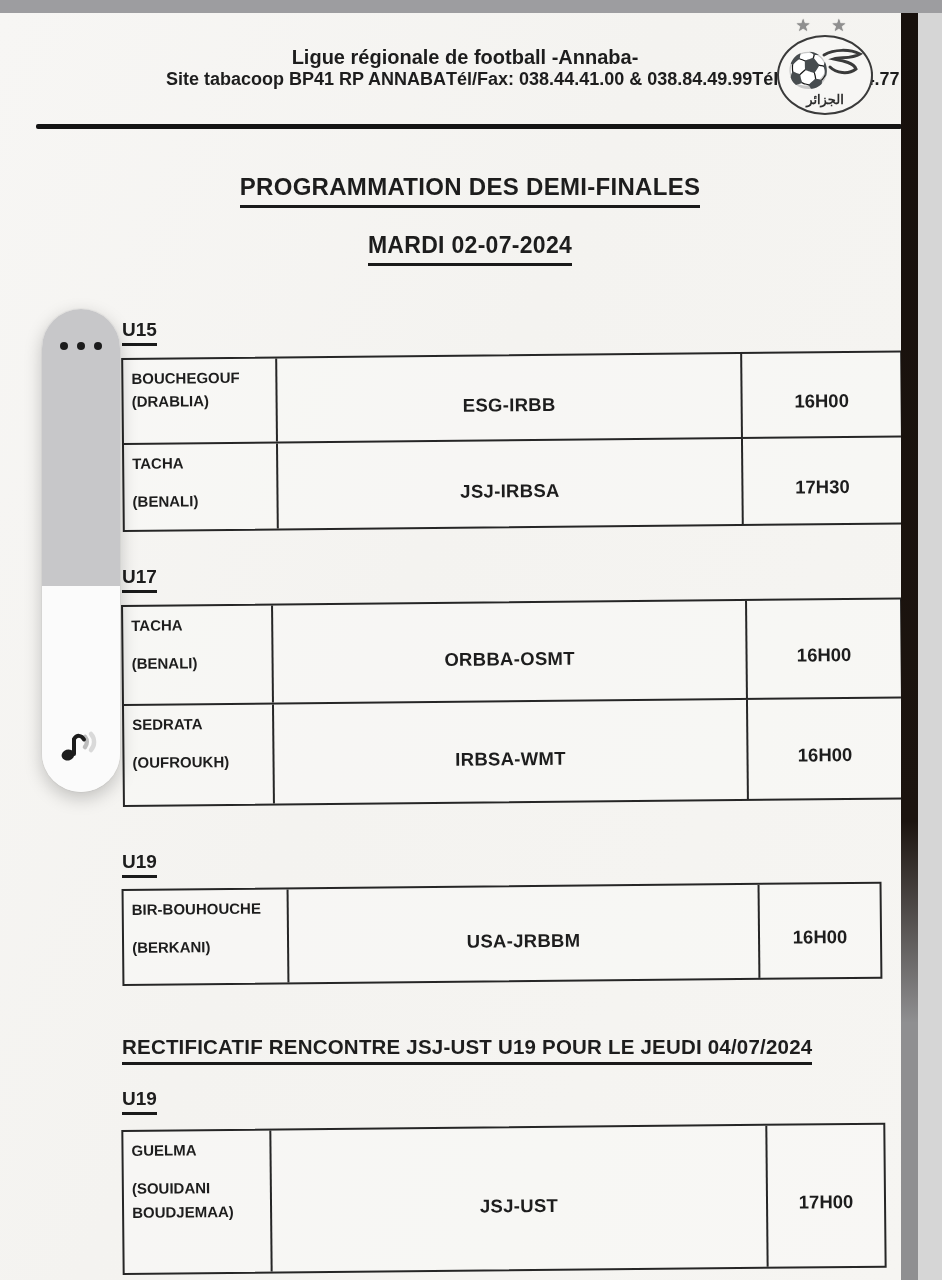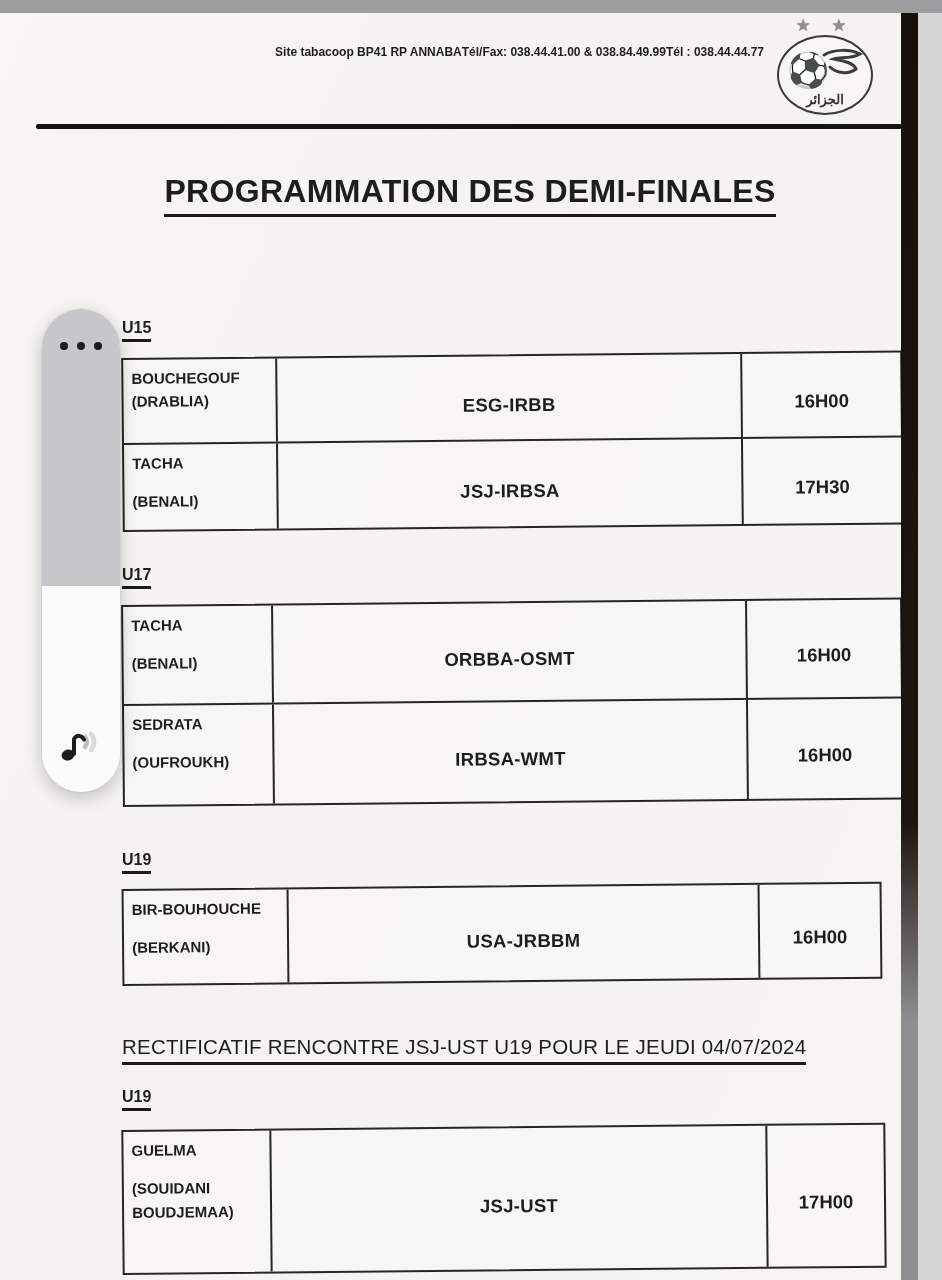--- a/index.html
+++ b/index.html
@@ -29,60 +29,60 @@
   .scan-bar {
     position:absolute; left:901px; top:13px; width:17px; height:1010px;
     background:linear-gradient(to bottom,#17100c 0%,#1c140f 80%,rgba(40,30,22,0) 100%);
     z-index:21;
   }
 
   
   .hdr-center { position:absolute; left:160px; top:20px; width:610px; text-align:center; }
   .hdr-line1 { font-size:19px; font-weight:bold; letter-spacing:.2px; }
   .hdr-line2 { font-size:20px; font-weight:bold; margin-top:13px; }
-  .hdr-contact { margin-top:12px; display:flex; justify-content:flex-end; font-size:12px; font-weight:bold; white-space:nowrap; padding:0 6px; }
+  .hdr-contact { display:flex; justify-content:flex-start; font-size:18px; font-weight:bold; white-space:nowrap; padding:0 6px; }
   .hdr-rule { position:absolute; left:36px; top:111px; width:866px; height:4.5px; background:#141414; border-radius:2px; }
 
   
   .crest { position:absolute; left:40px; top:20px; width:118px; height:86px; }
   .crest svg { width:100%; height:100%; }
 
   
   .faflogo { position:absolute; left:770px; top:4px; width:110px; height:106px; text-align:center; }
   .faf-stars { font-size:17px; color:#8f8f8f; letter-spacing:8px; line-height:1; text-shadow:0 0 1px #777; }
   .faf-ellipse {
     margin:1px auto 0; width:96px; height:80px; border:2.5px solid #3a3a3a; border-radius:50%;
     position:relative; background:#f7f6f4;
   }
   .faf-ball { position:absolute; left:8px; top:16px; font-size:34px; color:#2c2c2c; line-height:1; }
   .faf-swoosh { position:absolute; right:7px; top:10px; width:44px; height:40px; }
   .faf-arabic { position:absolute; left:0; right:0; bottom:6px; font-size:13px; font-weight:bold; color:#2e2e2e; }
 
   
   .titles { position:absolute; left:60px; top:160px; width:820px; text-align:center; }
-  .title-line { display:inline-block; font-size:32px; font-weight:bold; letter-spacing:.3px;
+  .title-line { display:inline-block; font-size:24px; font-weight:bold; letter-spacing:.3px;
     border-bottom:3px solid #1a1a1a; padding-bottom:4px; margin-bottom:24px; }
   .titles .t3 { font-size:23px; }
 
   
-  .sec-h { position:absolute; display:inline-block; font-size:16px; font-weight:bold;
+  .sec-h { position:absolute; display:inline-block; font-size:19px; font-weight:bold;
     border-bottom:3px solid #1a1a1a; padding-bottom:2px; }
 
   
   .ftable { position:absolute; border:2px solid #262626; transform:rotate(-0.55deg); transform-origin:left center; background:rgba(255,255,255,.25); }
   .frow { display:flex; border-bottom:2px solid #262626; }
   .frow:last-child { border-bottom:none; }
   .cell { border-right:2px solid #262626; }
   .cell:last-child { border-right:none; }
   .venue { font-size:15px; font-weight:bold; padding:7px 0 0 8px; line-height:1.55; }
   .vline2g { margin-top:15px; }
   .match { flex:1; display:flex; align-items:center; justify-content:center; font-size:18.5px; font-weight:bold; padding-top:14px; letter-spacing:.3px; }
   .time { display:flex; align-items:center; justify-content:center; font-size:18.5px; font-weight:bold; padding-top:12px; }
 
-  .rect-h { position:absolute; left:122px; top:1022px; font-size:20.5px; font-weight:normal;
+  .rect-h { position:absolute; left:122px; top:1022px; font-size:20.5px; font-weight:bold;
     border-bottom:3px solid #1a1a1a; padding-bottom:3px; letter-spacing:.2px; }
 
   
   .pill {
     position:absolute; left:42px; top:309px; width:78px; height:483px;
     border-radius:39px; overflow:hidden; z-index:40;
     box-shadow:0 6px 18px rgba(0,0,0,.22), 0 0 0 1px rgba(0,0,0,.03);
   }
   .pill-top { position:absolute; top:0; left:0; right:0; height:277px; background:#c7c7c9; }
   .pill-bottom { position:absolute; top:277px; left:0; right:0; bottom:0; background:#fbfbfb; }
@@ -93,20 +93,21 @@
 </style>
 </head>
 <body>
 
 <div id="stage">
 
   <div class="page">
 
 
     <div class="hdr-center">
+      <div class="hdr-line2">Ligue régionale de football -Annaba-</div>
       <div class="hdr-contact">
         <span>Site tabacoop BP41 RP ANNABA</span>
         <span>Tél/Fax: 038.44.41.00 &amp; 038.84.49.99</span>
         <span>Tél : 038.44.44.77</span>
       </div>
     </div>
 
     <div class="faflogo">
       <div class="faf-stars">★ ★</div>
       <div class="faf-ellipse">
@@ -115,20 +116,21 @@
           <path d="M4 8 C14 2 30 2 40 7 C32 12 20 10 14 12 C24 14 34 16 36 22 C28 28 16 26 10 20" fill="none" stroke="#3a3a3a" stroke-width="3" stroke-linecap="round"></path>
         </svg>
         <div class="faf-arabic">الجزائر</div>
       </div>
     </div>
 
     <div class="hdr-rule"></div>
 
     <div class="titles">
       <div><span class="title-line">PROGRAMMATION DES DEMI-FINALES</span></div>
+      <div><span class="title-line t3">MARDI 02-07-2024</span></div>
     </div>
 
     <span class="sec-h" style="left:122px; top:306px;">U15</span>
     <div class="ftable" style="left:122px; top:345px; width:781px;">
       <div class="frow" style="height:85px;">
         <div class="cell venue" style="width:154px;">
           <div>BOUCHEGOUF</div>
           <div>(DRABLIA)</div>
         </div>
         <div class="cell match">ESG-IRBB</div>

